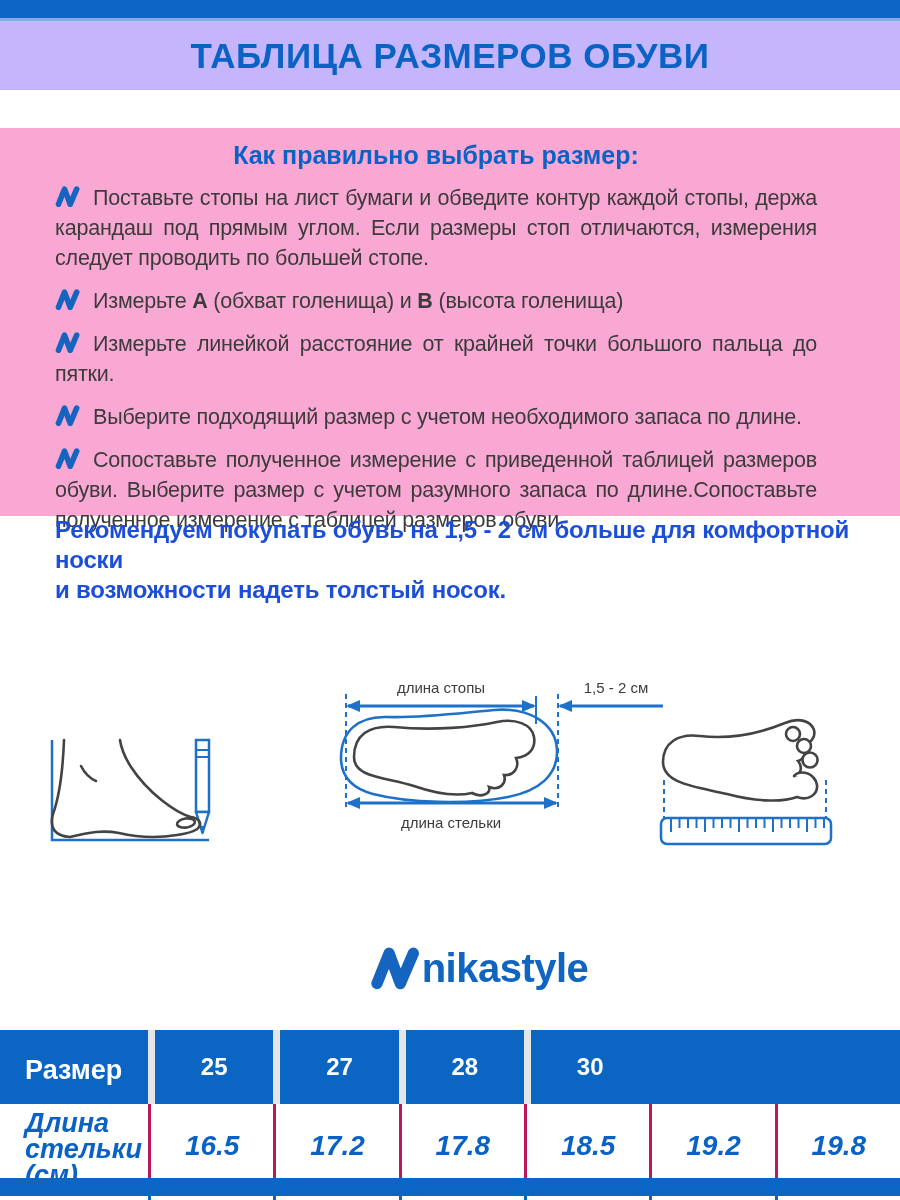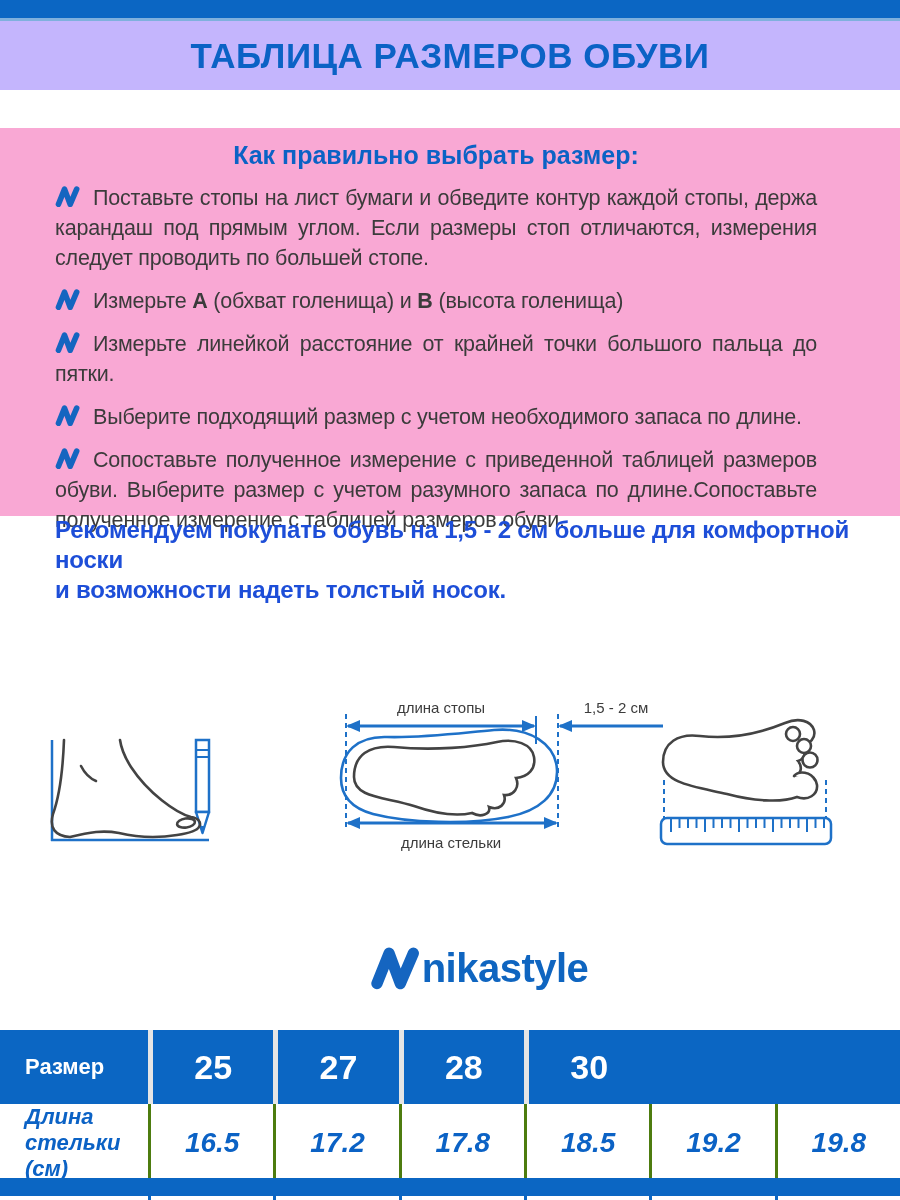--- a/index.html
+++ b/index.html
@@ -48,21 +48,21 @@
 
   
   .recommendation{
     position:absolute;left:55px;top:515px;width:810px;
     color:#1d4ed8;font-size:24px;font-weight:bold;line-height:30px;letter-spacing:-.2px;
   }
 
   
   .diagram{position:absolute;}
   .d1{left:40px;top:700px;}
-  .d2{left:338px;top:696px;}
+  .d2{left:338px;top:676px;}
   .d3{left:653px;top:700px;}
   svg{display:block;}
   .svg-label{
     font-family:"Liberation Sans", sans-serif;
     font-size:15px;fill:#3c3c3c;
   }
 
   
   .logo{
     position:absolute;left:0;top:942px;width:900px;height:52px;
@@ -79,24 +79,24 @@
   .trow{
     display:grid;grid-template-columns:148px repeat(6,1fr);
     width:900px;box-sizing:border-box;
   }
   .trow-header{height:74px;background:#0b66c3;color:#ffffff;}
   .trow-body{height:74px;background:#ffffff;color:#0b62c5;font-style:italic;}
   .tcell{
     display:flex;align-items:center;justify-content:center;
     font-weight:bold;box-sizing:border-box;
   }
-  .trow-header .tcell{border-left:5px solid #e5e5e5;font-size:34px;}
-  .trow-body .tcell{border-left:3px solid #4d7c0f;font-size:28px;}
+  .trow-header .tcell{border-left:7px solid #e5e5e5;font-size:24px;}
+  .trow-body .tcell{border-left:3px solid #be185d;font-size:28px;}
   .tcell.first{border-left:none;justify-content:flex-start;padding-left:25px;
-    font-size:22px;line-height:26px;}
+    font-size:27px;line-height:26px;margin-top:6px;}
   .footer-strip{
     position:absolute;left:0;top:1178px;width:900px;height:18px;background:#0b66c3;
   }
   .table-stub{
     position:absolute;left:0;top:1196px;width:900px;height:4px;background:#ffffff;
     display:grid;grid-template-columns:148px repeat(6,1fr);
   }
   .table-stub div{border-left:3px solid #0b66c3;}
   .table-stub div:first-child{border-left:none;}
 </style>

